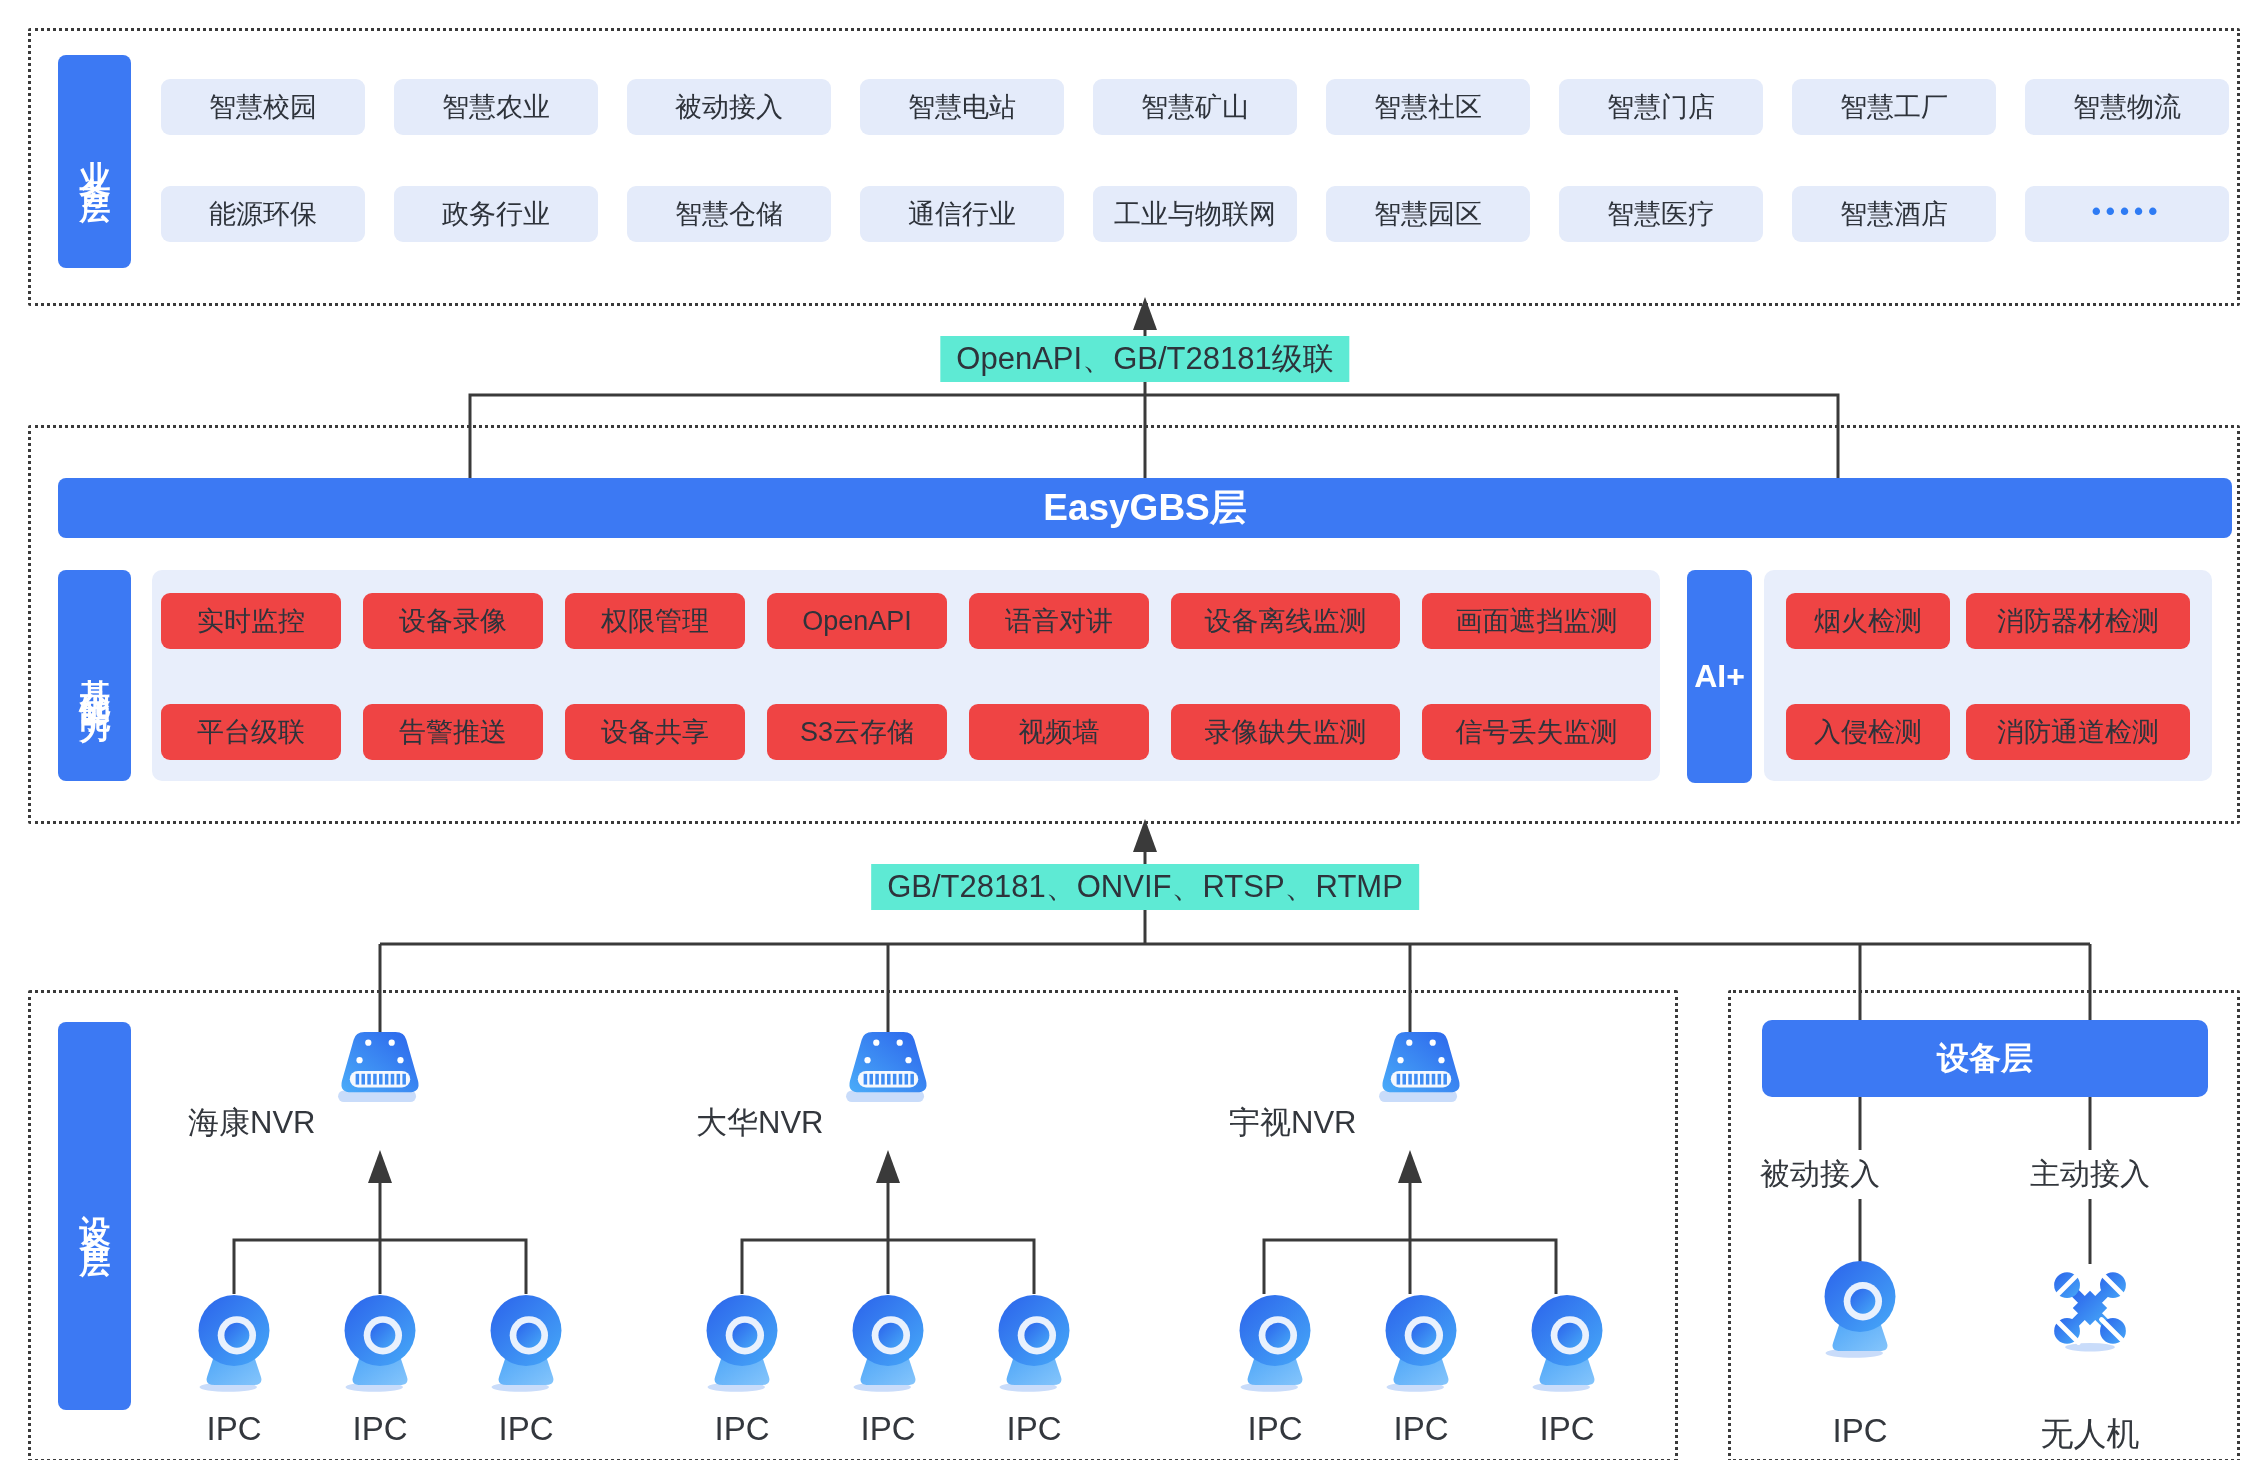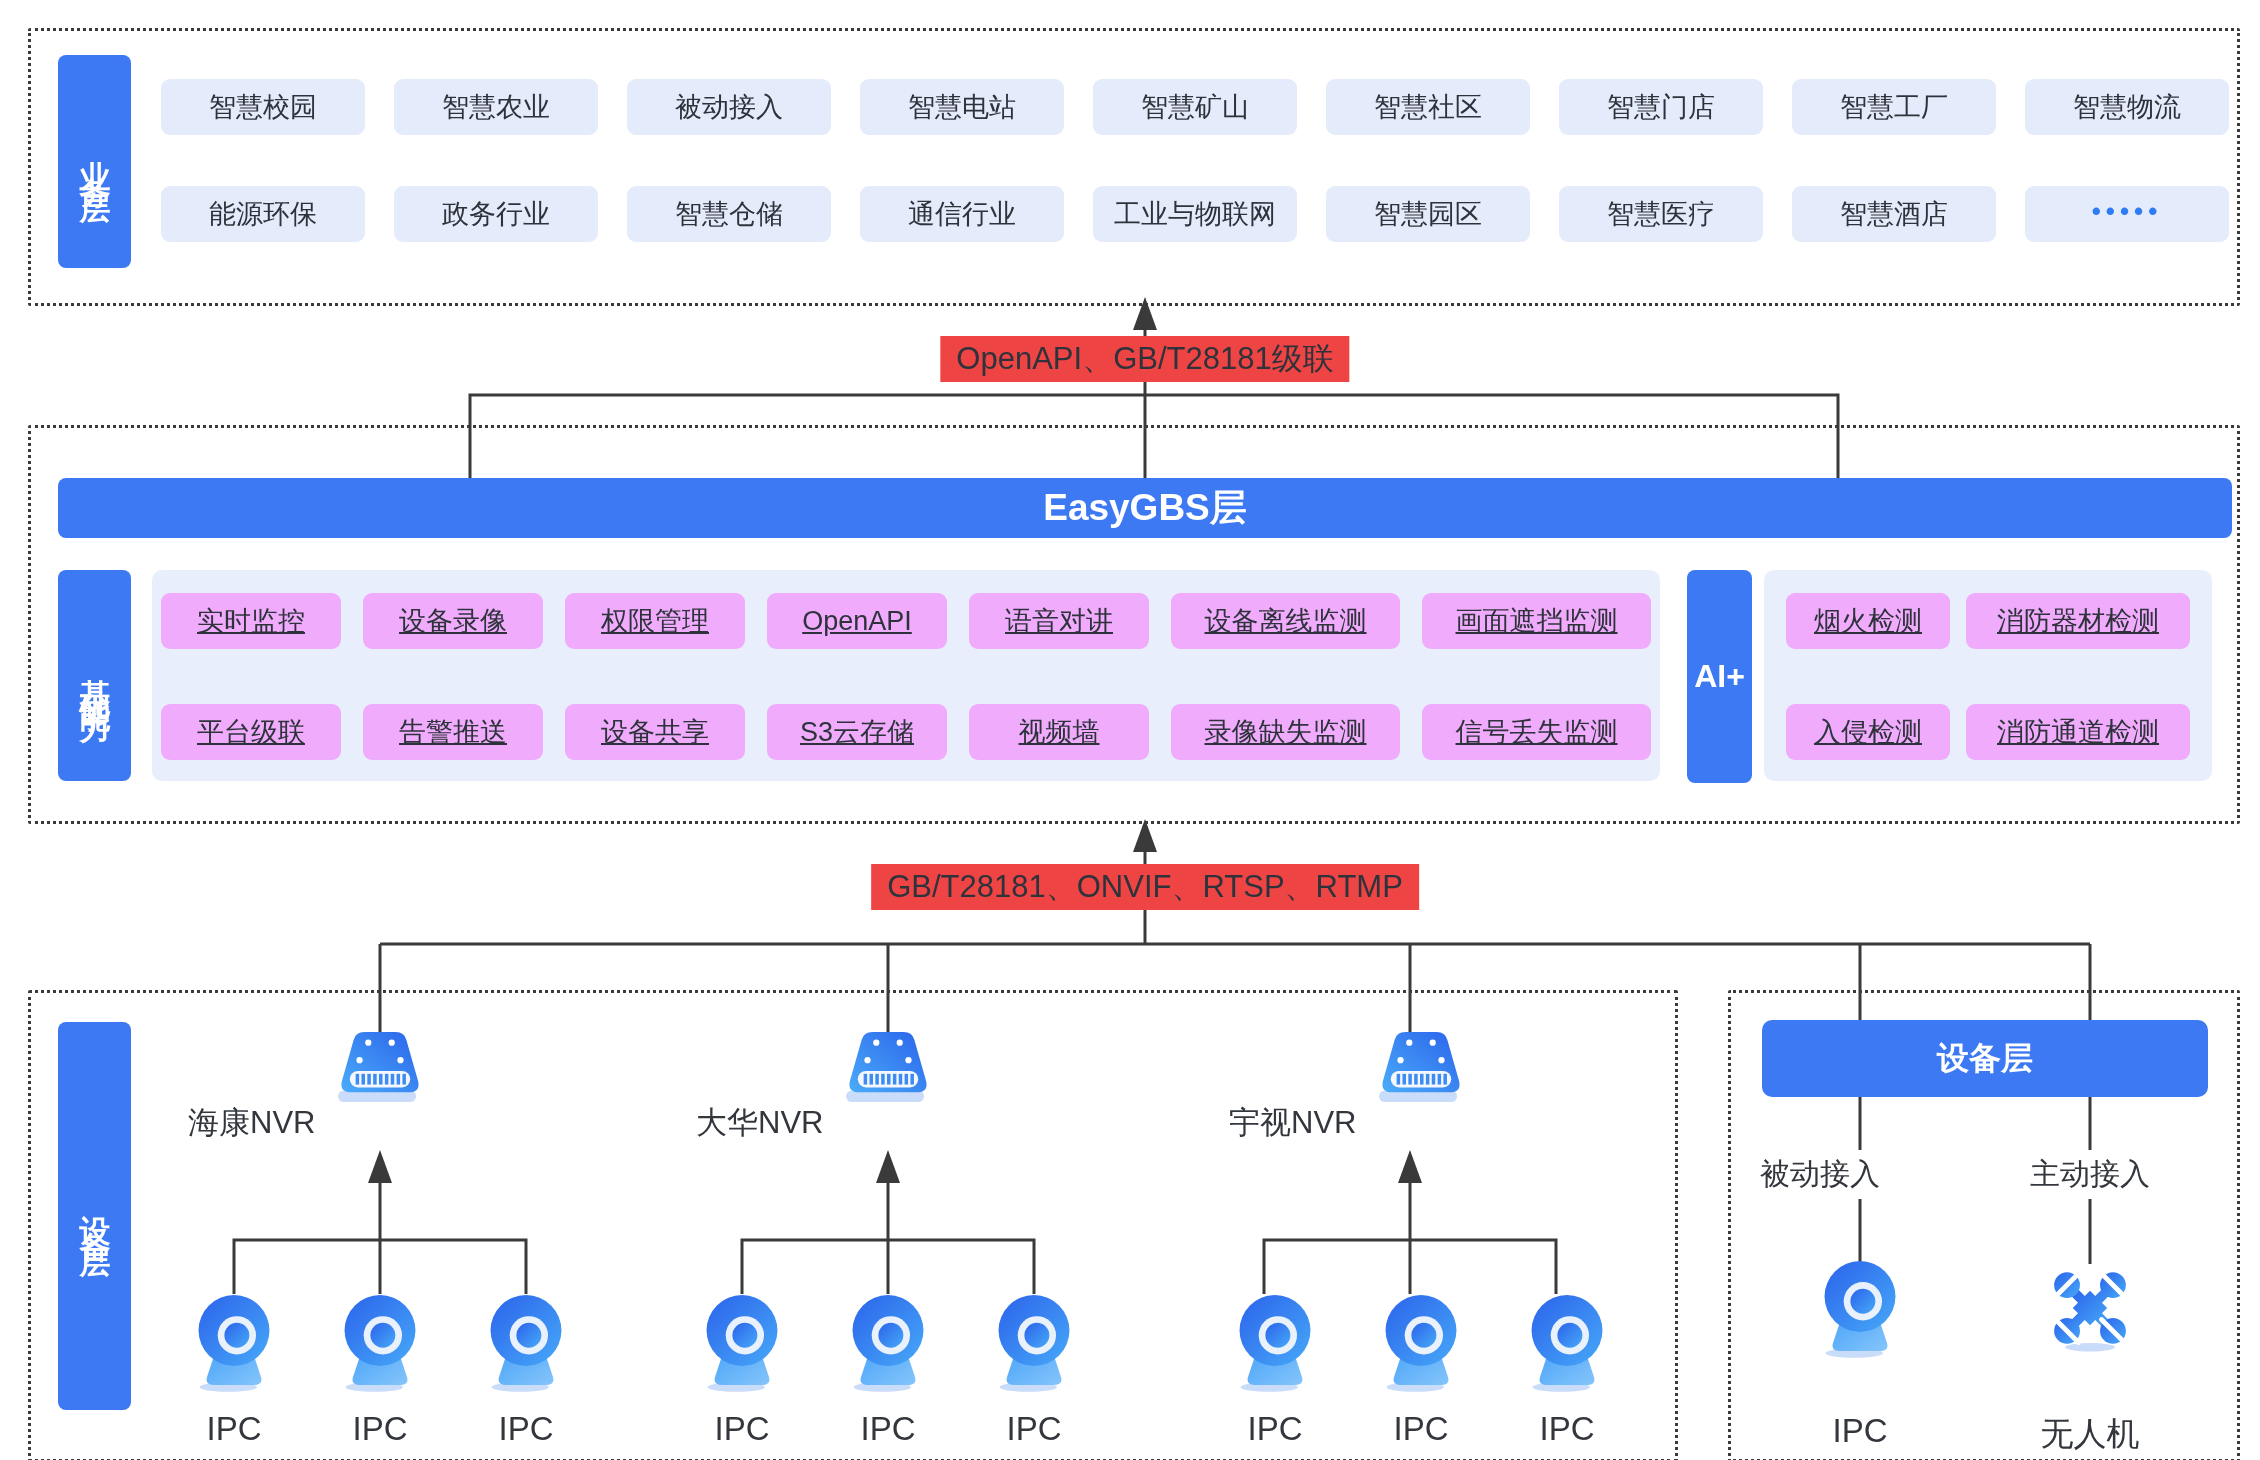--- a/index.html
+++ b/index.html
@@ -18,32 +18,32 @@
   .hlabel{background:#3C79F3;color:#fff;border-radius:8px;display:flex;align-items:center;justify-content:center;
           font-size:32px;font-weight:bold;}
 
   
   .panel{background:#E8EEFB;border-radius:10px;}
 
   
   .grid{display:grid;}
   .chip{background:#E4EBFA;border-radius:9px;height:56px;line-height:56px;text-align:center;
         font-size:27px;color:#2E333B;white-space:nowrap;}
-  .chip.white{background:#f0abfc;text-decoration:underline;}
+  .chip.white{background:#ef4444;}
   .chip.dots{color:#2E7BF4;font-size:26px;letter-spacing:5px;font-weight:bold;line-height:50px;}
 
   #biz-grid{grid-template-columns:repeat(9,204px);column-gap:29px;row-gap:51px;}
   #cap-grid{grid-template-columns:repeat(5,180px) 229px 229px;column-gap:22px;row-gap:55px;}
   #ai-grid{grid-template-columns:164px 224px;column-gap:16px;row-gap:55px;}
 
   
   #easygbs-bar{left:58px;top:478px;width:2174px;height:60px;background:#3C79F3;border-radius:8px;
                color:#fff;font-size:37px;font-weight:bold;display:flex;align-items:center;justify-content:center;}
 
-  .conn-label{background:#ef4444;padding:2px 16px;font-size:31px;color:#2E333B;white-space:nowrap;transform:translateX(-50%);}
+  .conn-label{background:#5eead4;padding:2px 16px;font-size:31px;color:#2E333B;white-space:nowrap;transform:translateX(-50%);}
 
   
   .nvr-group{position:absolute;top:990px;width:384px;height:466px;z-index:10;}
   .nvr-icon{position:absolute;left:50%;top:38px;transform:translateX(-50%);}
   .nvr-name{position:absolute;top:112px;width:100%;text-align:left;font-size:31px;color:#33373D;}
   .cam-row{position:absolute;top:302px;left:0;width:100%;display:flex;justify-content:space-between;}
   .cam-cell{width:92px;text-align:center;}
   .cam-label{margin-top:14px;font-size:33px;color:#33373D;}
 
   .access-label{background:#fff;padding:4px 10px;font-size:30px;color:#33373D;transform:translateX(-50%);white-space:nowrap;}

